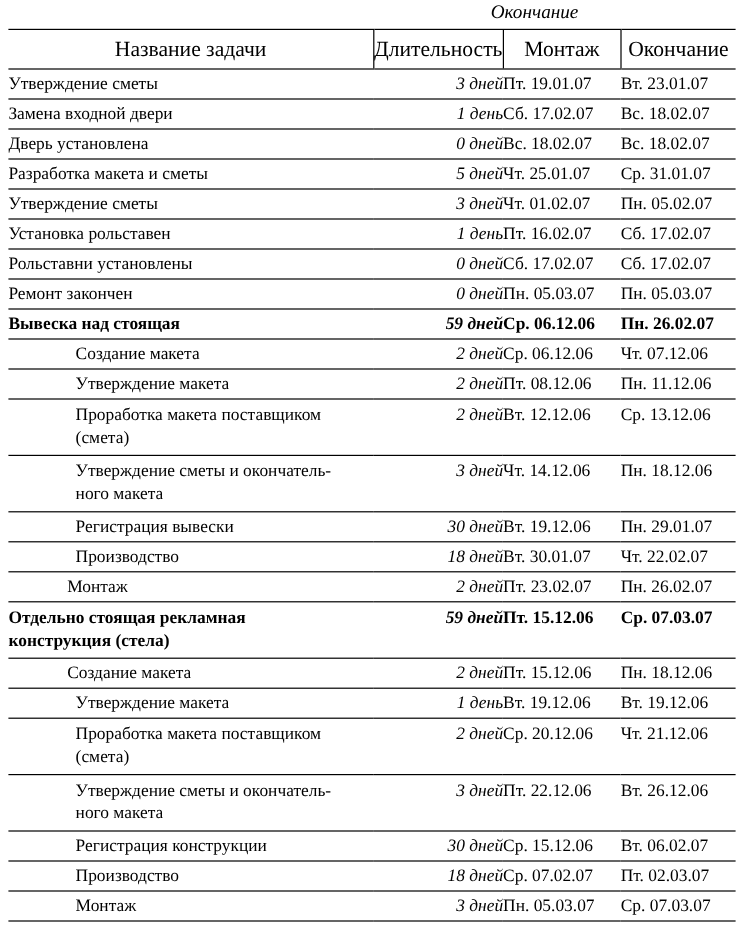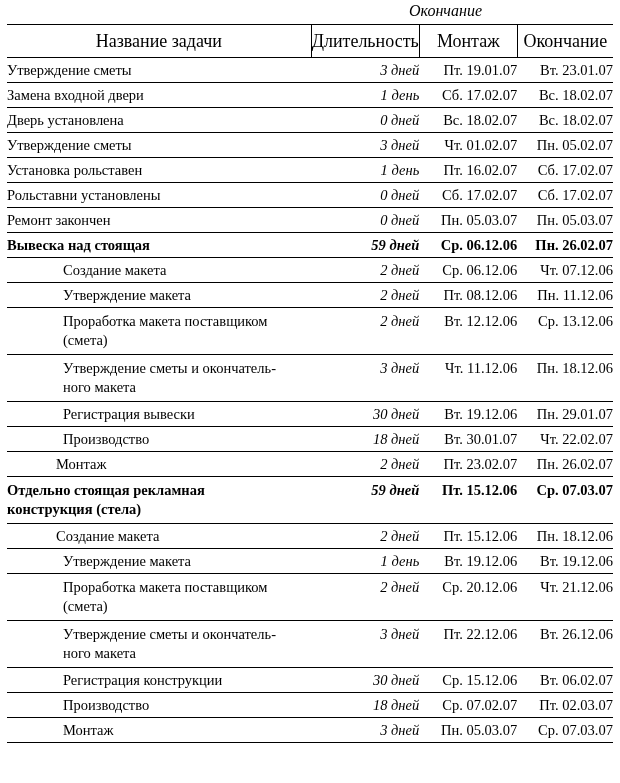--- a/index.html
+++ b/index.html
@@ -73,21 +73,21 @@
   }
   td.c-name.lvl2 { padding-left: 56px; }
   td.c-name.lvl2b { padding-left: 49px; }
   td.c-dur {
     text-align: right;
     padding-right: 18px;
     white-space: nowrap;
     font-style: italic;
   }
   td.c-start, td.c-end {
-    text-align: right;
+    text-align: left;
     white-space: nowrap;
   }
   tr.single > td { height: 24px; }
   tr.double > td { height: 41px; }
   tr.double > td.c-dur,
   tr.double > td.c-start,
   tr.double > td.c-end { vertical-align: top; padding-top: 5px; }
   tr.bold > td { font-weight: bold; }
   td.c-name .ln { display: block; }
 </style>
@@ -127,20 +127,28 @@
         <tr class="single">
           <td class="c-name">
             <span class="ln">Дверь установлена</span>
           </td>
           <td class="c-dur">0 дней</td>
           <td class="c-start">Вс. 18.02.07</td>
           <td class="c-end">Вс. 18.02.07</td>
         </tr>
         <tr class="single">
           <td class="c-name">
+            <span class="ln">Разработка макета и сметы</span>
+          </td>
+          <td class="c-dur">5 дней</td>
+          <td class="c-start">Чт. 25.01.07</td>
+          <td class="c-end">Ср. 31.01.07</td>
+        </tr>
+        <tr class="single">
+          <td class="c-name">
             <span class="ln">Утверждение сметы</span>
           </td>
           <td class="c-dur">3 дней</td>
           <td class="c-start">Чт. 01.02.07</td>
           <td class="c-end">Пн. 05.02.07</td>
         </tr>
         <tr class="single">
           <td class="c-name">
             <span class="ln">Установка рольставен</span>
           </td>
@@ -196,21 +204,21 @@
           <td class="c-dur">2 дней</td>
           <td class="c-start">Вт. 12.12.06</td>
           <td class="c-end">Ср. 13.12.06</td>
         </tr>
         <tr class="double">
           <td class="c-name lvl2">
             <span class="ln">Утверждение сметы и окончатель-</span>
             <span class="ln">ного макета</span>
           </td>
           <td class="c-dur">3 дней</td>
-          <td class="c-start">Чт. 11.12.06</td>
+          <td class="c-start">Чт. 14.12.06</td>
           <td class="c-end">Пн. 18.12.06</td>
         </tr>
         <tr class="single">
           <td class="c-name lvl2">
             <span class="ln">Регистрация вывески</span>
           </td>
           <td class="c-dur">30 дней</td>
           <td class="c-start">Вт. 19.12.06</td>
           <td class="c-end">Пн. 29.01.07</td>
         </tr>

